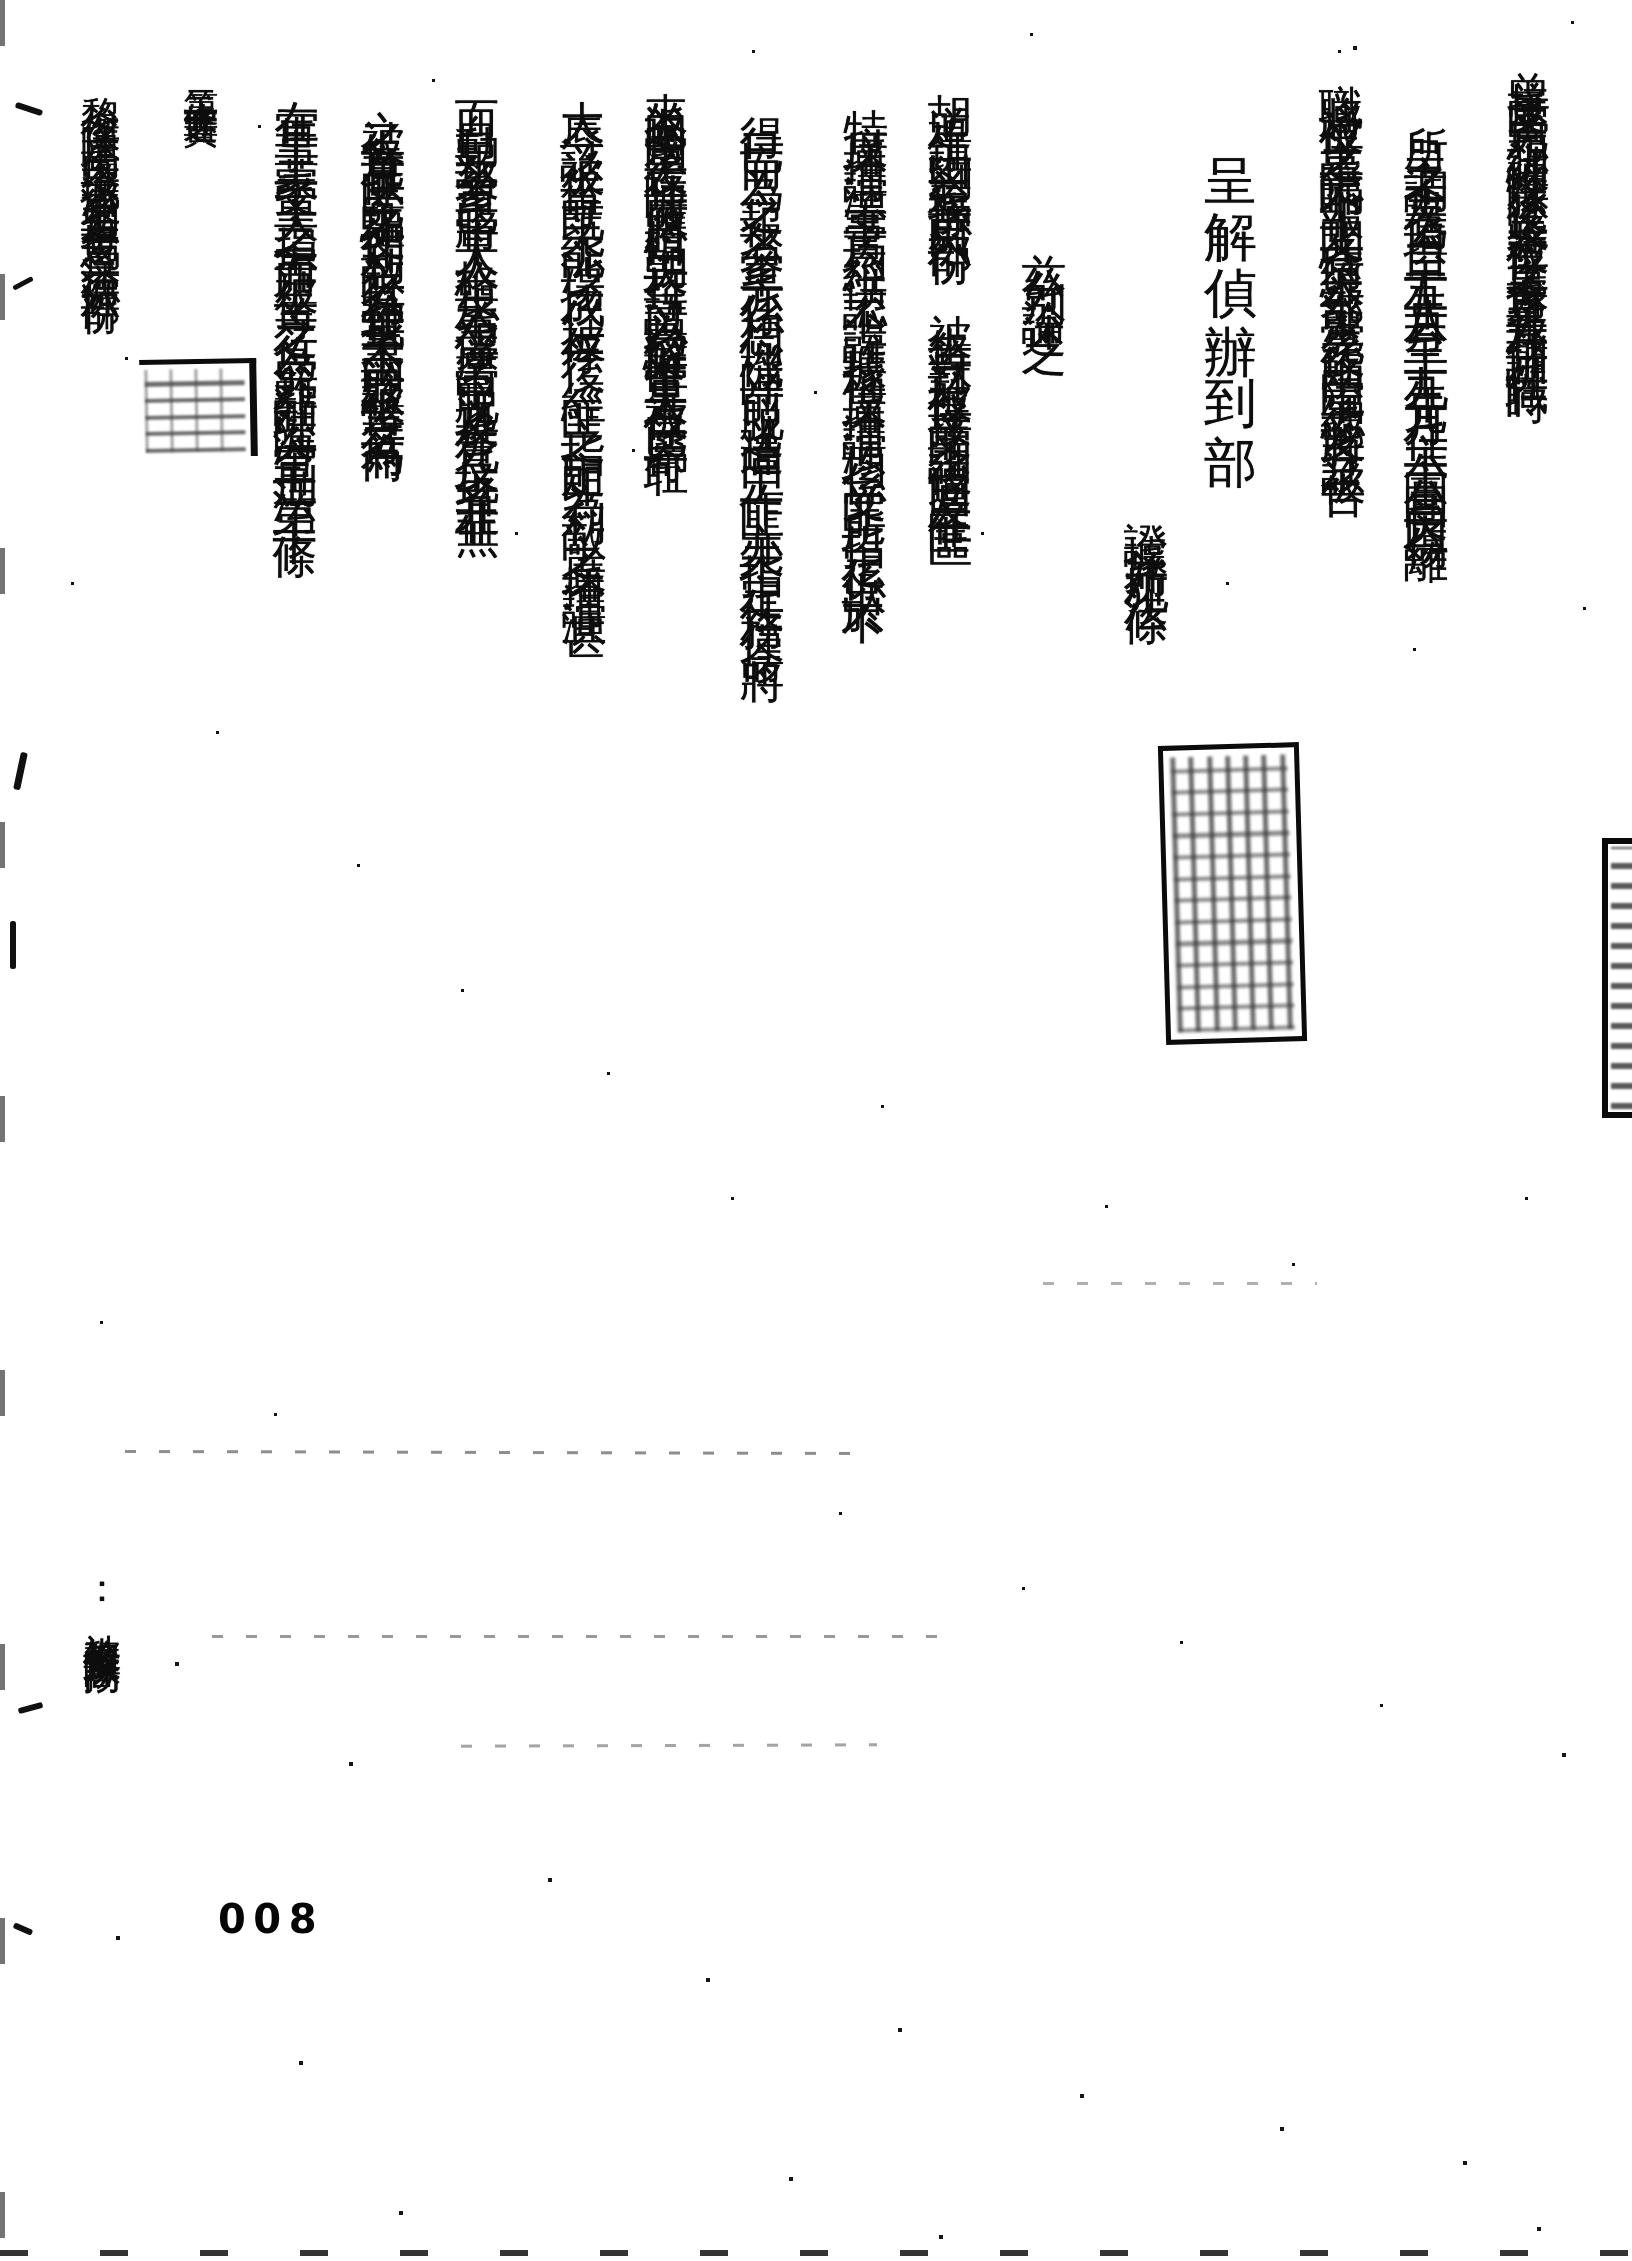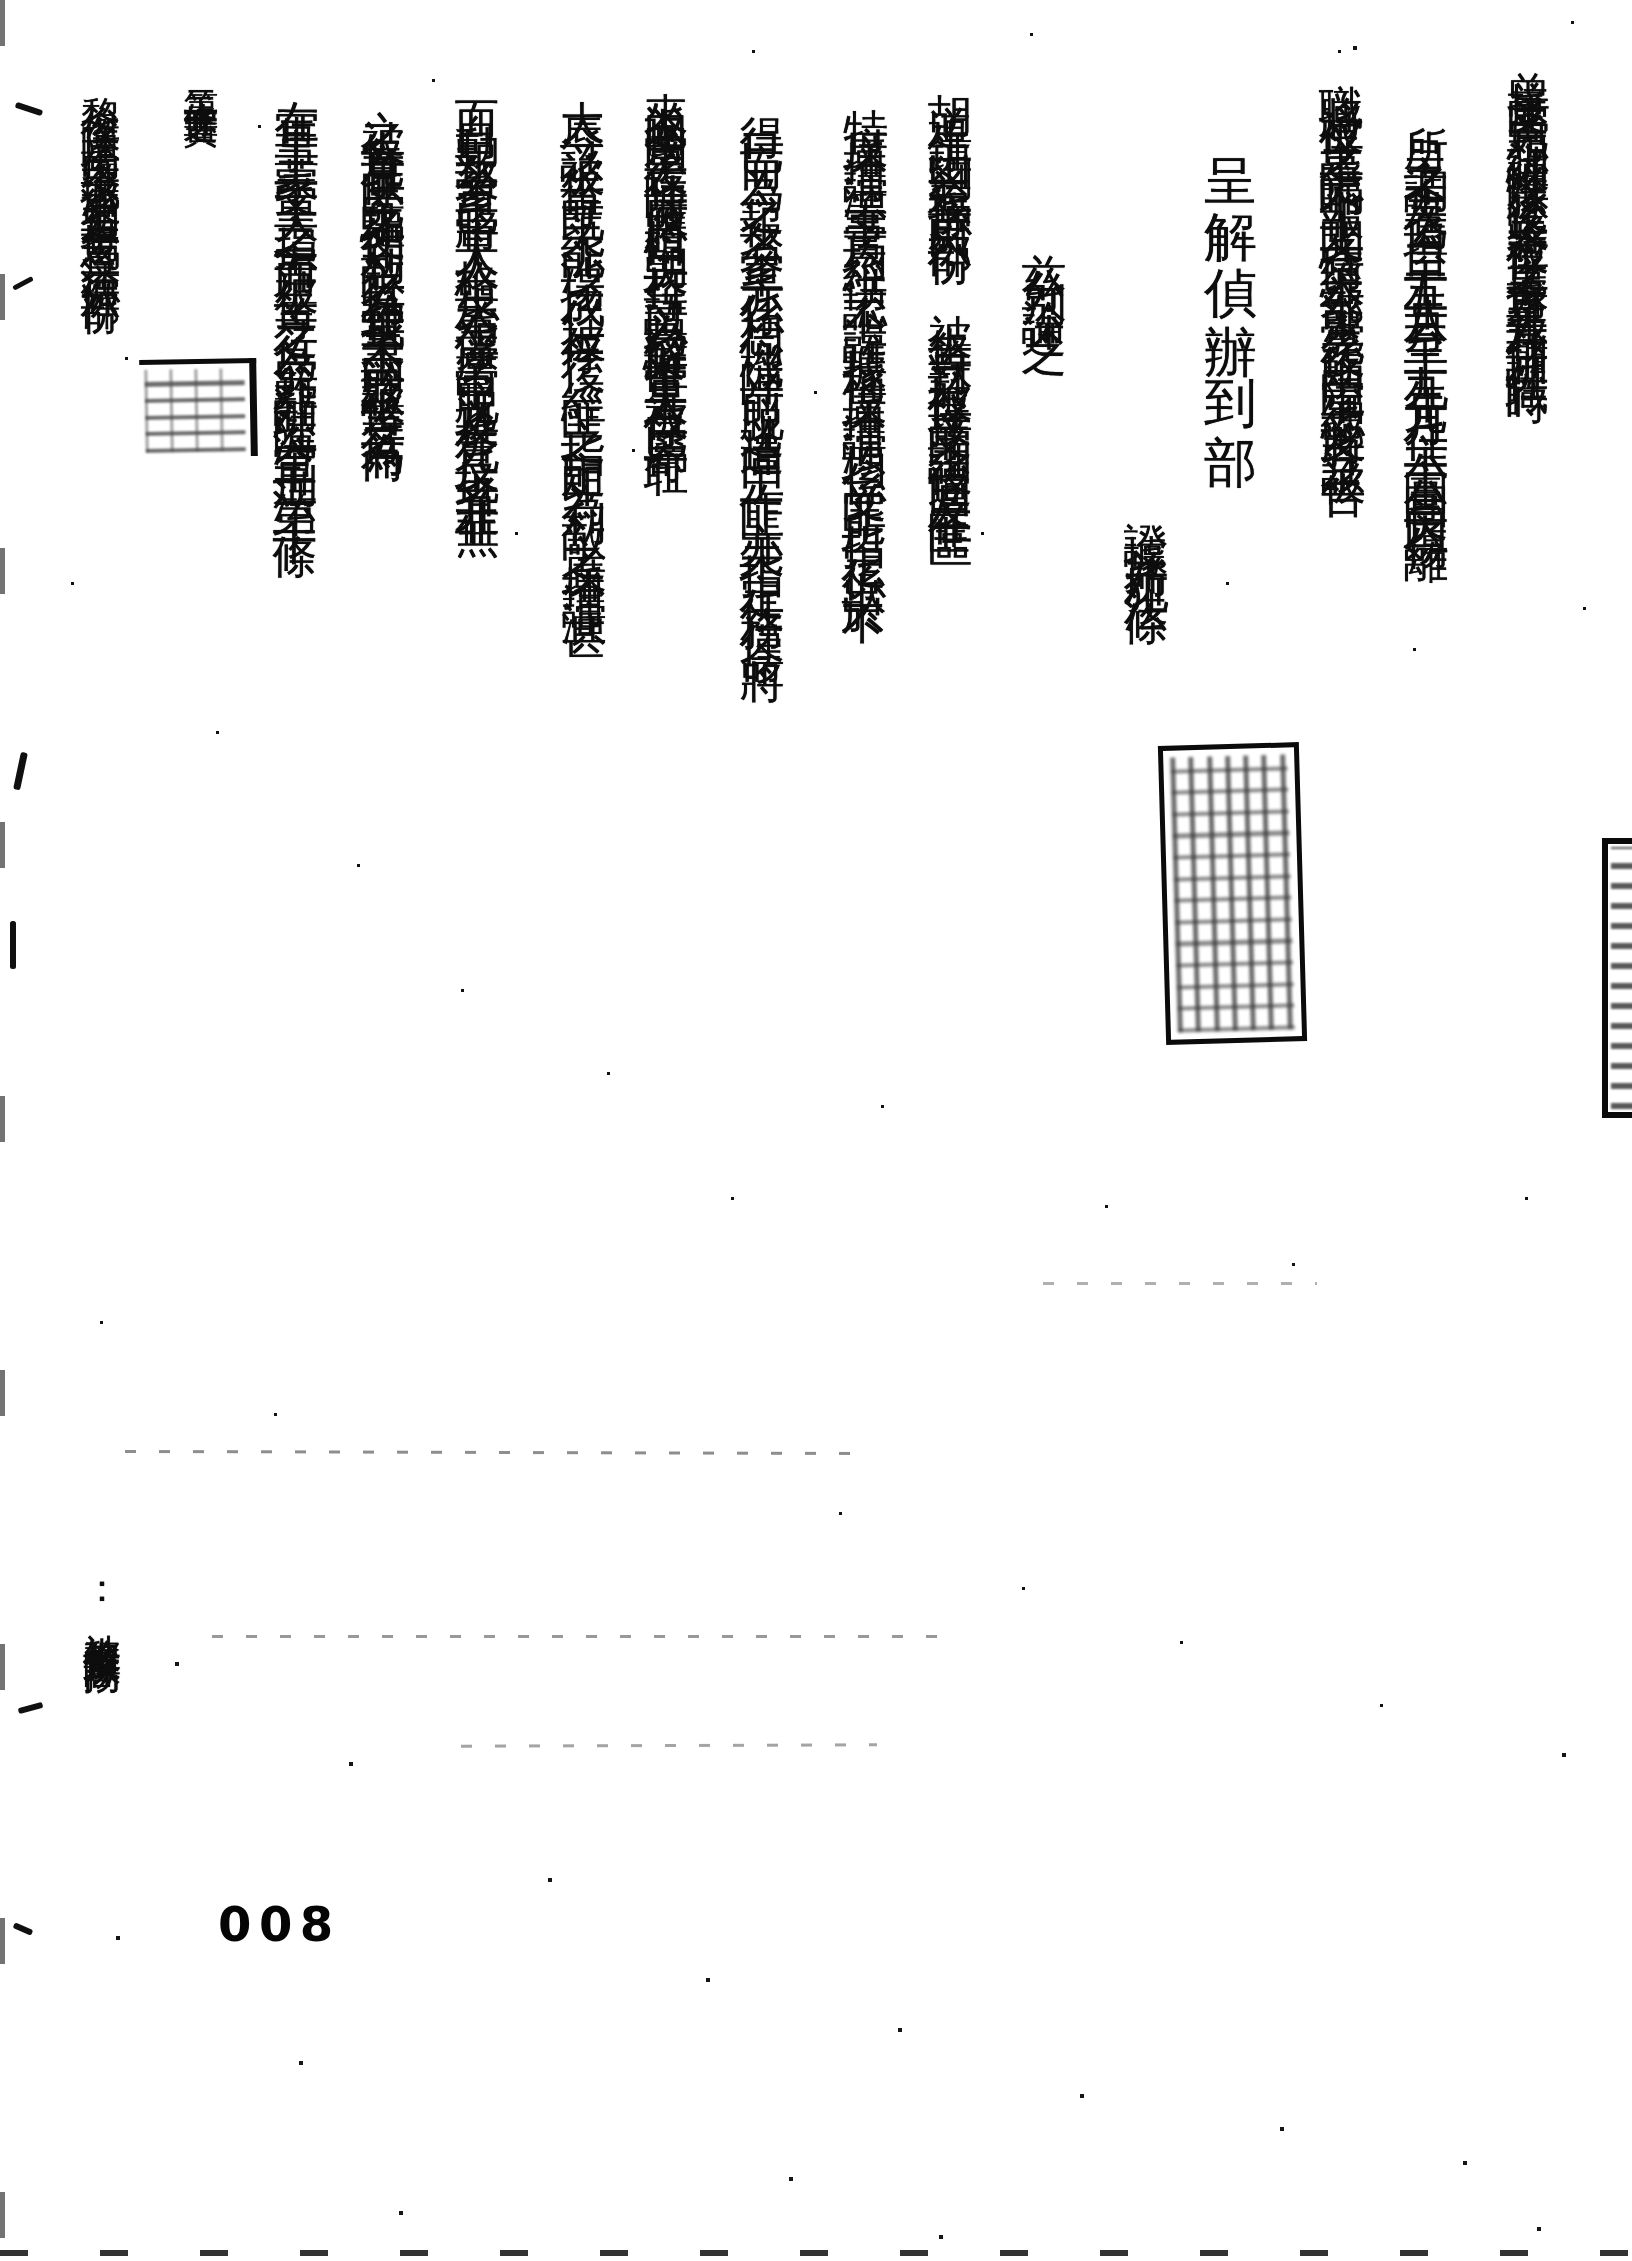--- a/index.html
+++ b/index.html
@@ -76,21 +76,21 @@
   .stamp-edge .blur{
     position:absolute;inset:3.3px;
     background:repeating-linear-gradient(0deg, rgba(10,10,10,.8) 0 5.8px, transparent 5.8px 20px);
     filter:blur(1.2px);
     opacity:.85;
   }
 
   .page-number{
     position:absolute;left:218px;top:1896px;
     font-family:"DejaVu Sans", sans-serif;
-    font-weight:bold;font-size:48px;color:#050505;
+    font-weight:bold;font-size:40px;color:#050505;
     letter-spacing:7.5px;
   }
 
   
   .streak{position:absolute;height:3.3px;opacity:.5;
     background:repeating-linear-gradient(90deg,#1c1c1c 0 10.8px, transparent 10.8px 34px);}
   .s1{left:125px;top:1451px;width:740px;transform:rotate(.15deg);}
   .s2{left:212px;top:1635px;width:748px;opacity:.45;}
   .s3{left:461px;top:1744px;width:416px;opacity:.4;transform:rotate(-.2deg);}
   .s4{left:1043px;top:1282px;width:274px;opacity:.35;}

